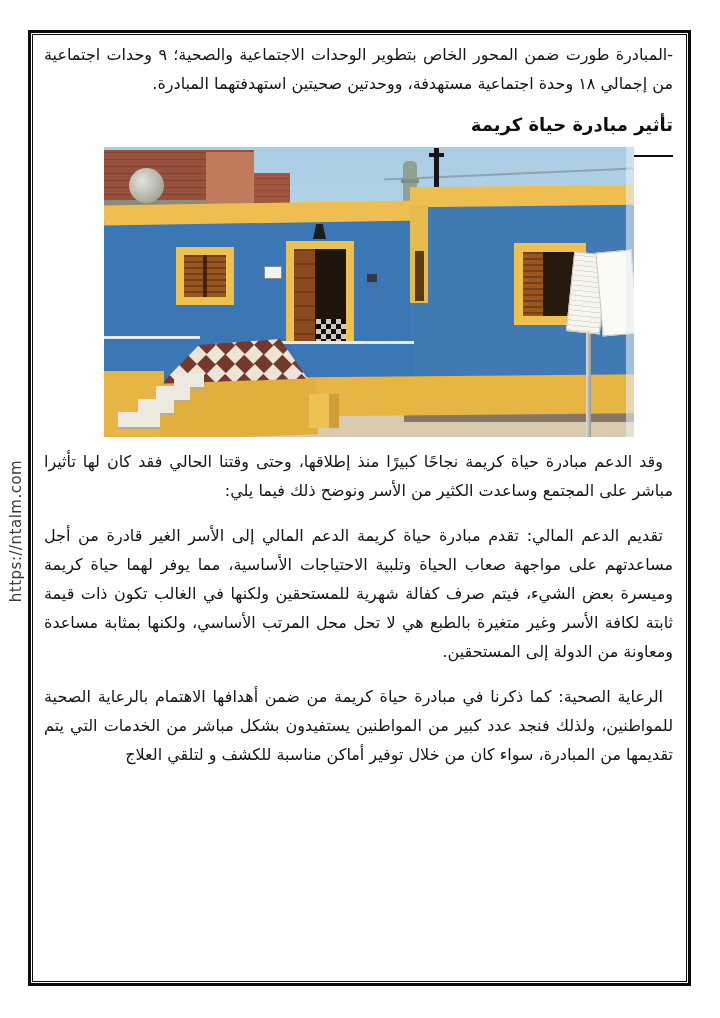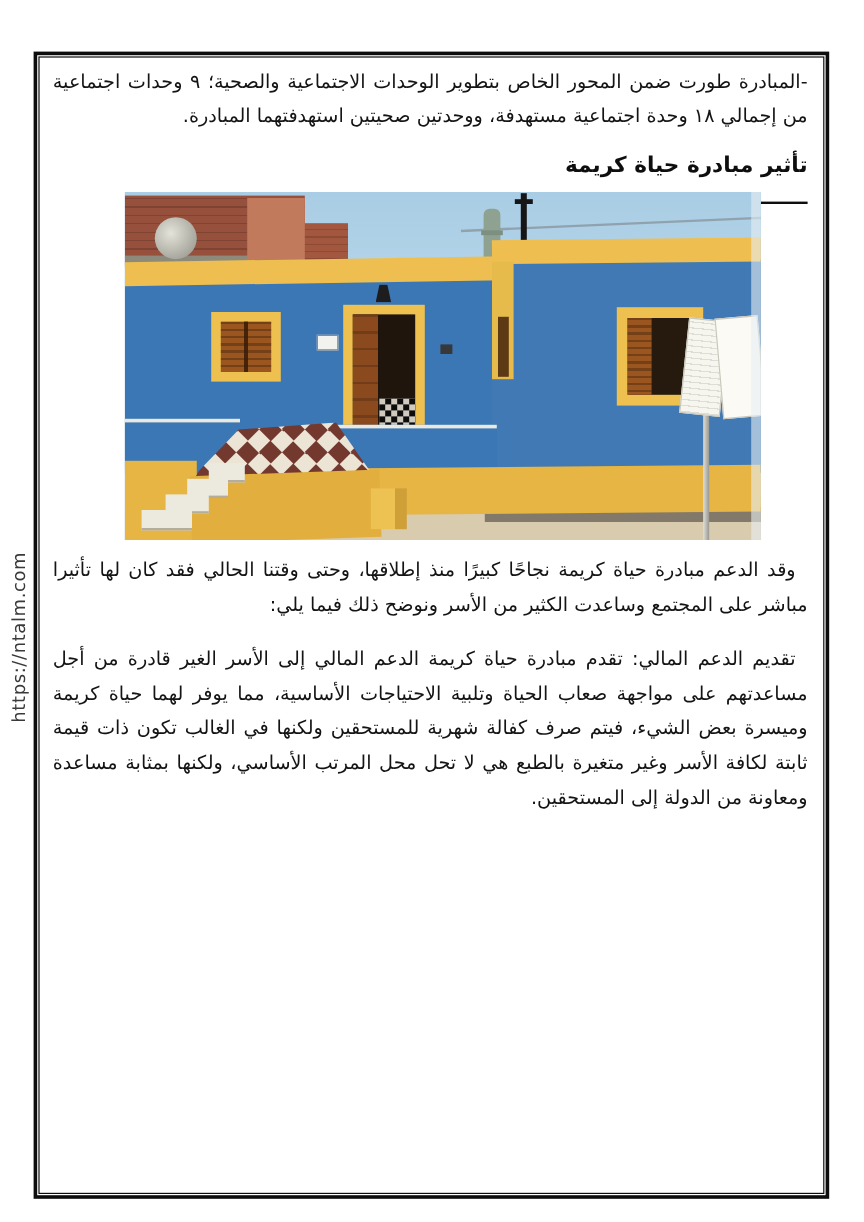--- a/index.html
+++ b/index.html
@@ -5,21 +5,21 @@
   html,body{margin:0;padding:0;background:#ffffff;}
   .screen{position:relative;width:720px;height:1018px;background:#ffffff;overflow:hidden;
           font-family:"DejaVu Sans",sans-serif;}
 
   
   .side-url{position:absolute;left:-64px;top:522px;width:160px;text-align:center;
             transform:rotate(-90deg);font-size:15px;color:#3a3a3a;letter-spacing:.5px;
             font-family:"DejaVu Sans",sans-serif;}
 
   
-  .frame{position:absolute;left:28px;top:43px;width:663px;height:956px;
+  .frame{position:absolute;left:28px;top:30px;width:663px;height:956px;
          border:3px solid #0d0d0d;box-sizing:border-box;}
   .frame-inner{position:absolute;inset:1px;border:1px solid #0d0d0d;box-sizing:border-box;
                padding:5px 13px 0 11px;direction:rtl;}
 
   .para{font-size:16px;line-height:29px;color:#141414;text-align:justify;margin:0 0 16px 0;}
   .para.indent{text-indent:10px;}
   .heading{margin:0 0 10px 0;font-size:18px;font-weight:bold;color:#0e0e0e;text-align:right;}
   .heading span{border-bottom:2px solid #0e0e0e;padding-bottom:20px;}
 
   
@@ -161,16 +161,17 @@
         </div>
         <div class="cube"></div>
         <div class="right-pole"></div>
         <div class="paper p1"></div>
         <div class="paper p2"></div>
         <div class="sky-strip-right"></div>
       </div>
 
       <p class="para indent">وقد الدعم مبادرة حياة كريمة نجاحًا كبيرًا منذ إطلاقها، وحتى وقتنا الحالي فقد كان لها تأثيرا مباشر على المجتمع وساعدت الكثير من الأسر ونوضح ذلك فيما يلي:</p>
       <p class="para indent">تقديم الدعم المالي: تقدم مبادرة حياة كريمة الدعم المالي إلى الأسر الغير قادرة من أجل مساعدتهم على مواجهة صعاب الحياة وتلبية الاحتياجات الأساسية، مما يوفر لهما حياة كريمة وميسرة بعض الشيء،  فيتم صرف كفالة شهرية للمستحقين ولكنها في الغالب تكون ذات قيمة ثابتة لكافة الأسر وغير متغيرة بالطبع هي لا تحل محل المرتب الأساسي، ولكنها بمثابة مساعدة ومعاونة من الدولة إلى المستحقين.</p>
+      <p class="para indent">الرعاية الصحية: كما ذكرنا في مبادرة حياة كريمة من ضمن أهدافها الاهتمام بالرعاية الصحية للمواطنين، ولذلك فنجد عدد كبير من المواطنين يستفيدون بشكل مباشر من الخدمات التي يتم تقديمها من المبادرة، سواء كان من خلال توفير أماكن مناسبة للكشف و لتلقي العلاج</p>
 
     </div>
   </div>
 </div>
 
 </body></html>

